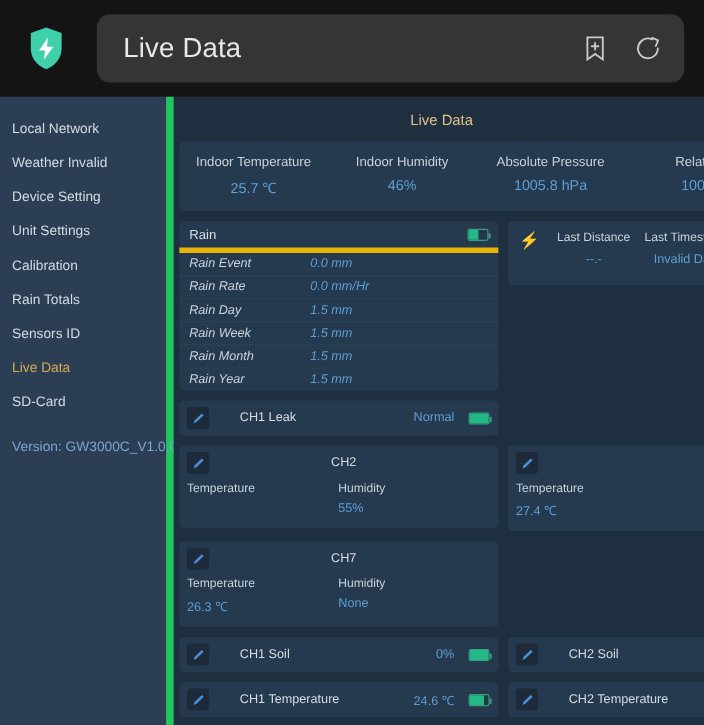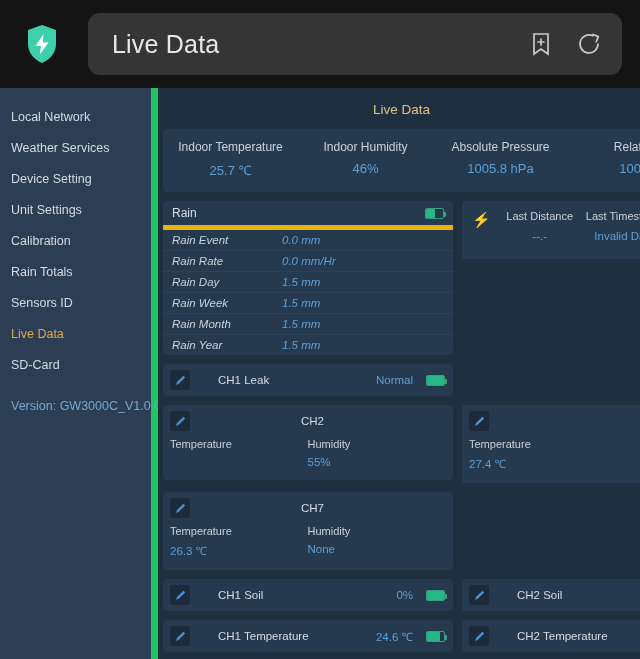--- a/index.html
+++ b/index.html
@@ -209,21 +209,21 @@
         </svg>
       </span>
     </span>
   </div>
 </div>
 
 <div class="shell">
 
   <nav class="sidebar">
     <div class="nav-item">Local Network</div>
-    <div class="nav-item">Weather Services</div>
+    <div class="nav-item">Weather Invalid</div>
     <div class="nav-item">Device Setting</div>
     <div class="nav-item">Unit Settings</div>
     <div class="nav-item">Calibration</div>
     <div class="nav-item">Rain Totals</div>
     <div class="nav-item">Sensors ID</div>
     <div class="nav-item active">Live Data</div>
     <div class="nav-item">SD-Card</div>
     <div class="version">Version: GW3000C_V1.0.0</div>
   </nav>
 

